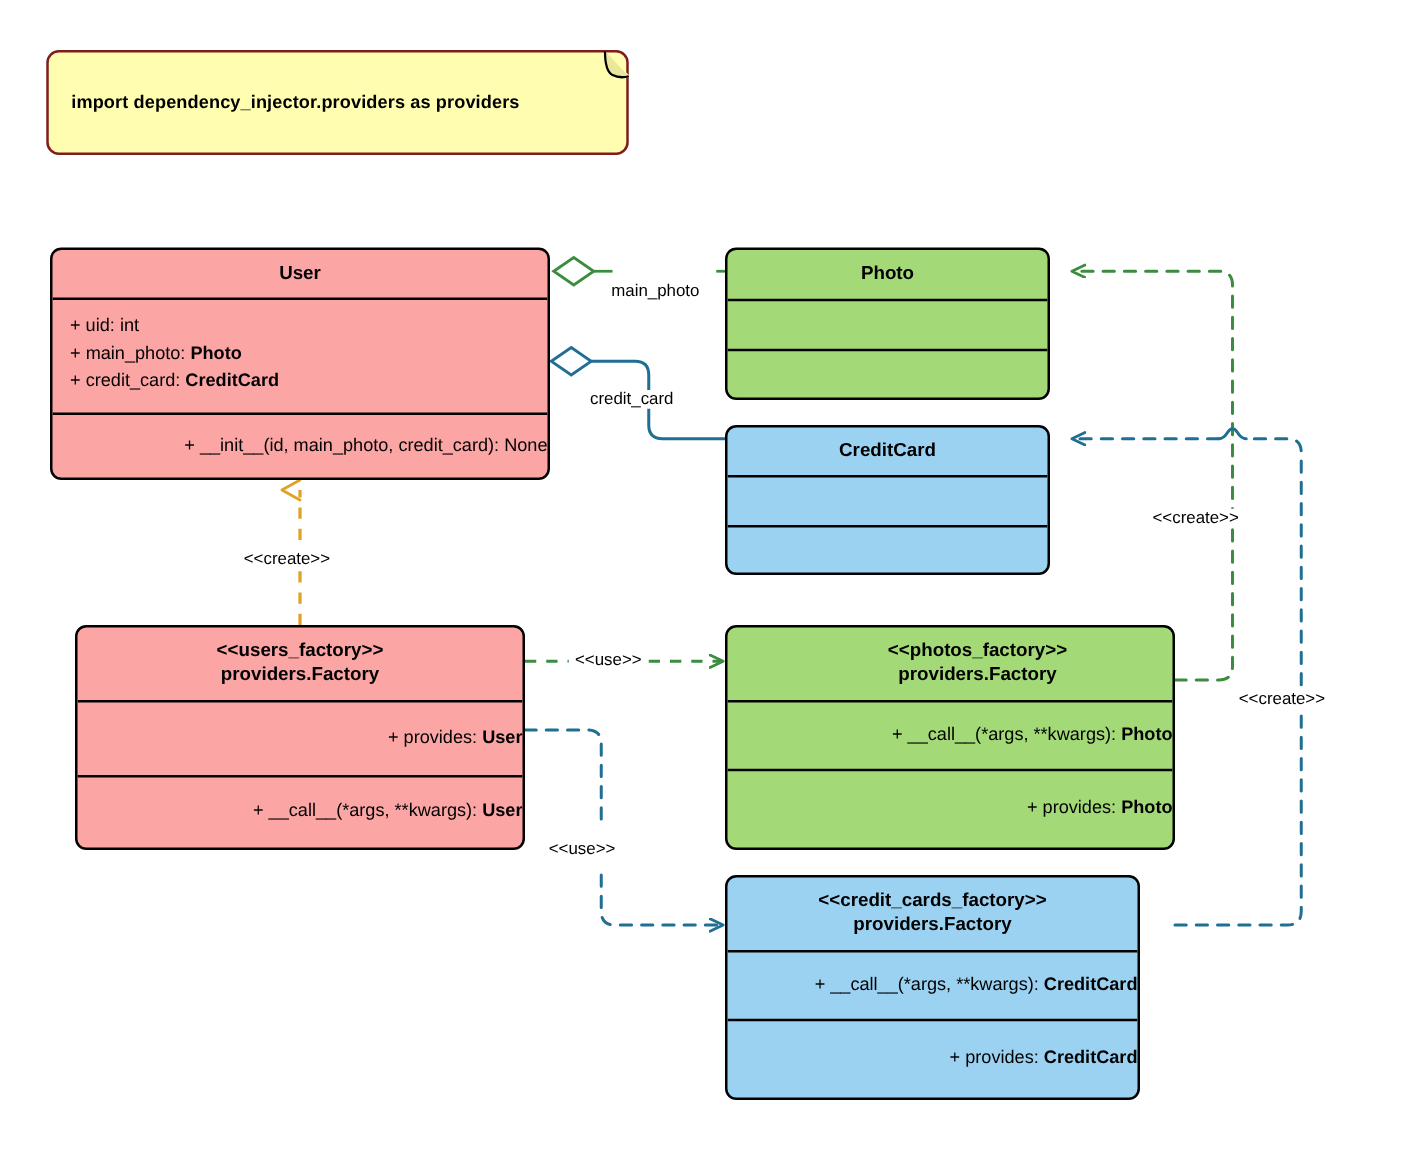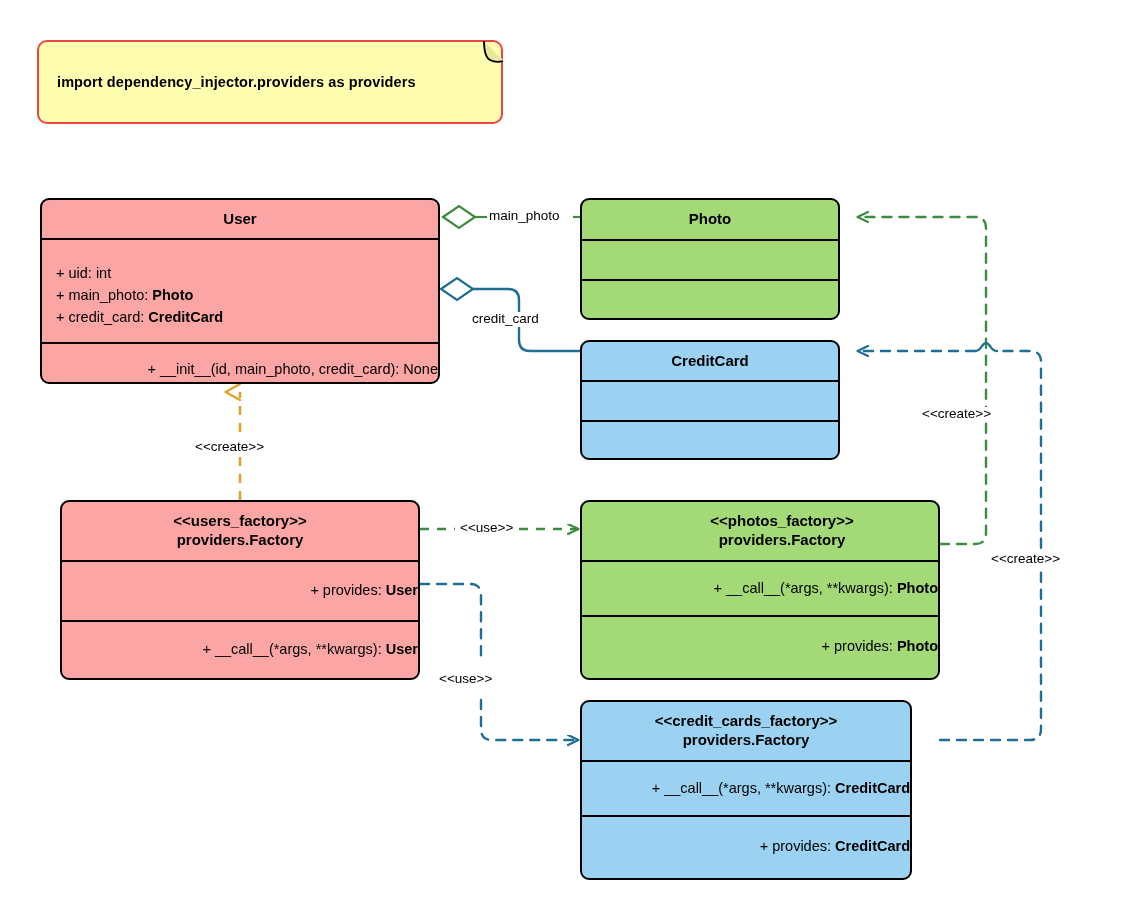--- a/index.html
+++ b/index.html
@@ -55,21 +55,21 @@
 
   .fill-yellow{background:#fca5a5;}
   .fill-green{background:#A3D977;}
   .fill-blue{background:#9BD2F2;}
 
   
   .note{
     position:absolute;
     box-sizing:border-box;
     background:#FEFDB0;
-    border:2px solid #ef4444;
+    border:2px solid #7f1d1d;
     border-radius:10px;
     display:flex;
     align-items:center;
     padding-left:18px;
   }
   .note-text{
     font-size:14.5px;
     font-weight:bold;
     color:#000;
     letter-spacing:0.1px;
@@ -144,33 +144,33 @@
     </g>
 
     <g>
       <path d="M940,740 L1030,740 Q1041,740 1041,729 L1041,362 Q1041,351 1030,351 L997,351" fill="none" stroke="#1F6E94" stroke-width="2.4" stroke-dasharray="9,8" stroke-linecap="round"></path>
 
       <path d="M997,351 Q993,351 990,346 Q986,340 982,346 Q979,351 975,351" fill="none" stroke="#1F6E94" stroke-width="2.4" stroke-linecap="round"></path>
       <path d="M975,351 L858,351" fill="none" stroke="#1F6E94" stroke-width="2.4" stroke-dasharray="9,8" stroke-linecap="round" marker-end="url(#arrow-blue)"></path>
     </g>
   </svg>
 
-  <div class="edge-label" style="left:487px;top:209px;">main_photo</div>
+  <div class="edge-label" style="left:487px;top:226px;">main_photo</div>
   <div class="edge-label" style="left:470px;top:312px;">credit_card</div>
   <div class="edge-label" style="left:193px;top:440px;">&lt;&lt;create&gt;&gt;</div>
   <div class="edge-label" style="left:458px;top:521px;">&lt;&lt;use&gt;&gt;</div>
   <div class="edge-label" style="left:437px;top:672px;">&lt;&lt;use&gt;&gt;</div>
   <div class="edge-label" style="left:920px;top:407px;">&lt;&lt;create&gt;&gt;</div>
   <div class="edge-label" style="left:989px;top:552px;">&lt;&lt;create&gt;&gt;</div>
 
   <div class="uml-box fill-yellow" style="left:40px;top:198px;width:400px;height:186px;">
     <div class="uml-row uml-title" style="height:40px;">
       <span>User</span>
     </div>
-    <div class="uml-row uml-member" style="height:92px;margin-top:12px;">
+    <div class="uml-row uml-member" style="height:92px;">
       <span class="line">
         <span>+ uid: int</span>
       </span>
       <span class="line">
         <span>+</span>
         <span>main_photo:</span>
         <b>Photo</b>
       </span>
       <span class="line">
         <span>+</span>

